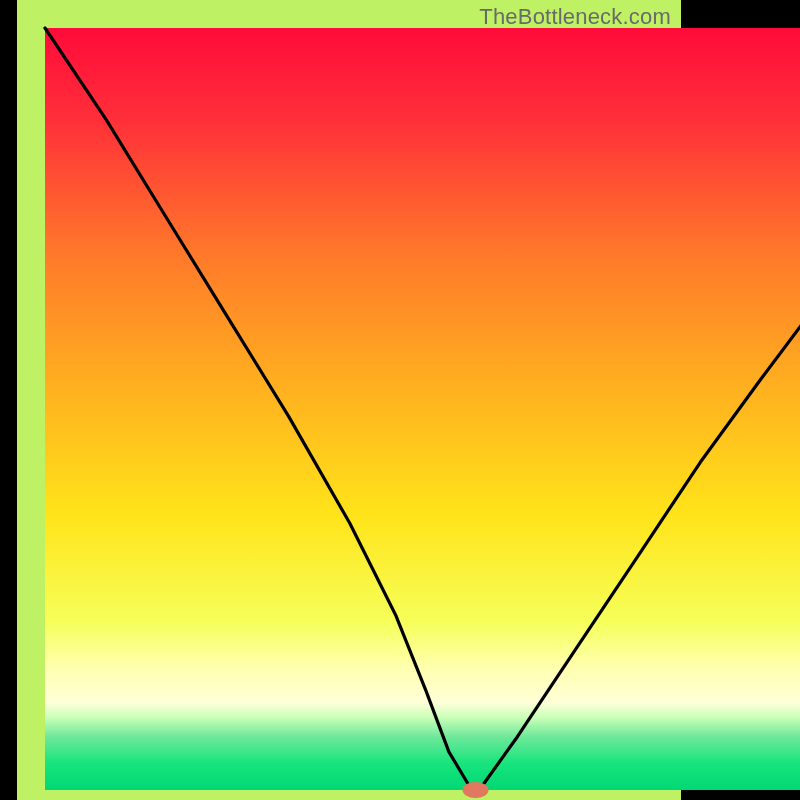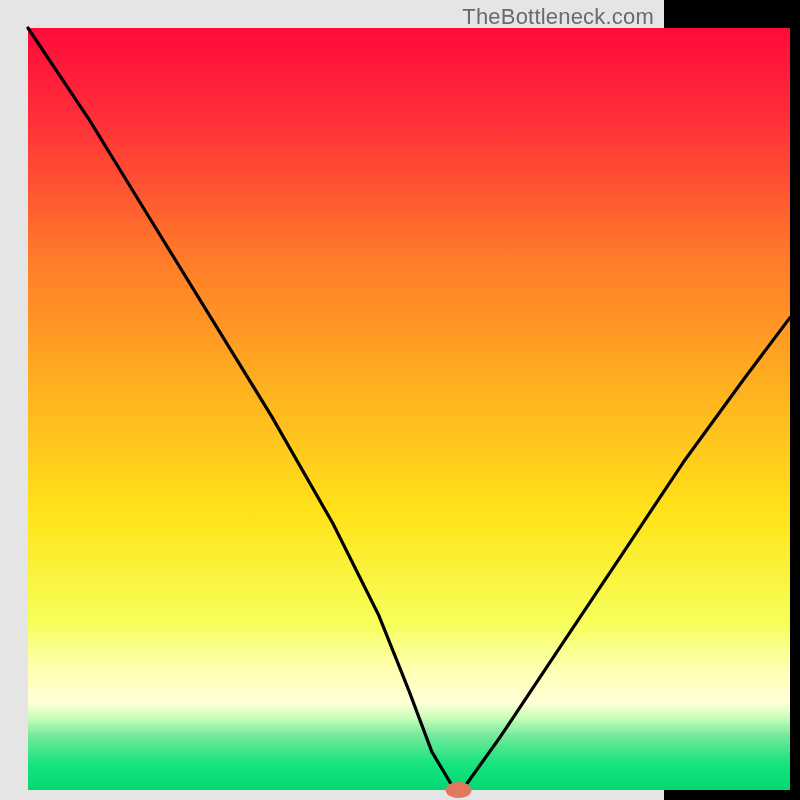--- a/index.html
+++ b/index.html
@@ -8,21 +8,22 @@
     width: 800px;
     height: 800px;
     background: #000;
     overflow: hidden;
     font-family: Arial, Helvetica, sans-serif;
   }
   .stage {
     position: relative;
     width: 664px;
     height: 800px;
-    background: #e5e5e5;
+    background: #bef264;
+    margin-left: 17px;
   }
   .watermark {
     position: absolute;
     top: 4px;
     right: 10px;
     color: #6a6a6a;
     font-size: 22px;
     font-weight: 500;
     letter-spacing: 0.2px;
   }

